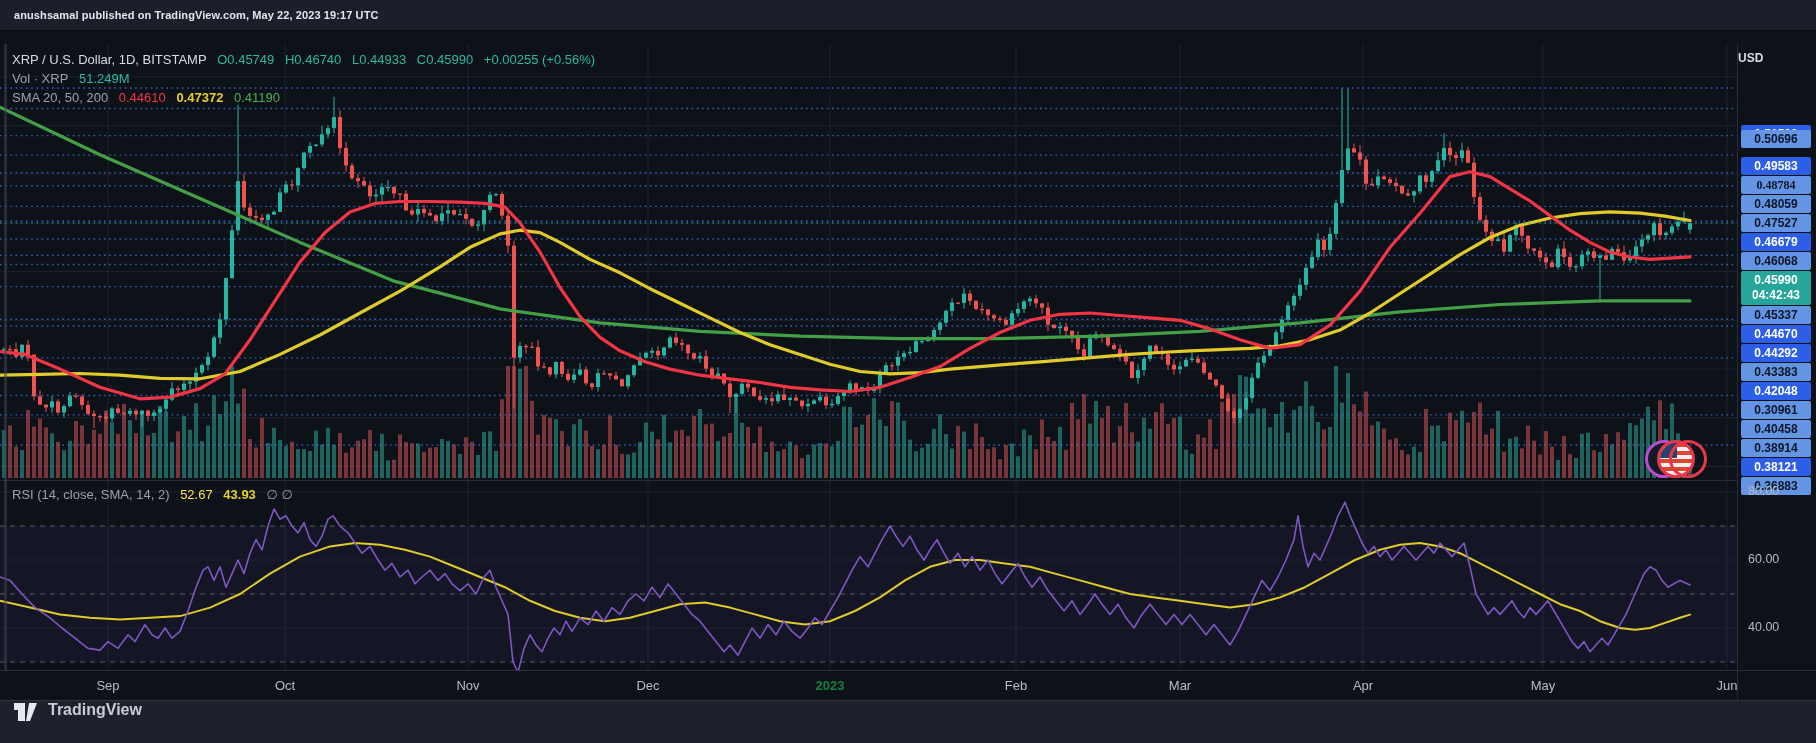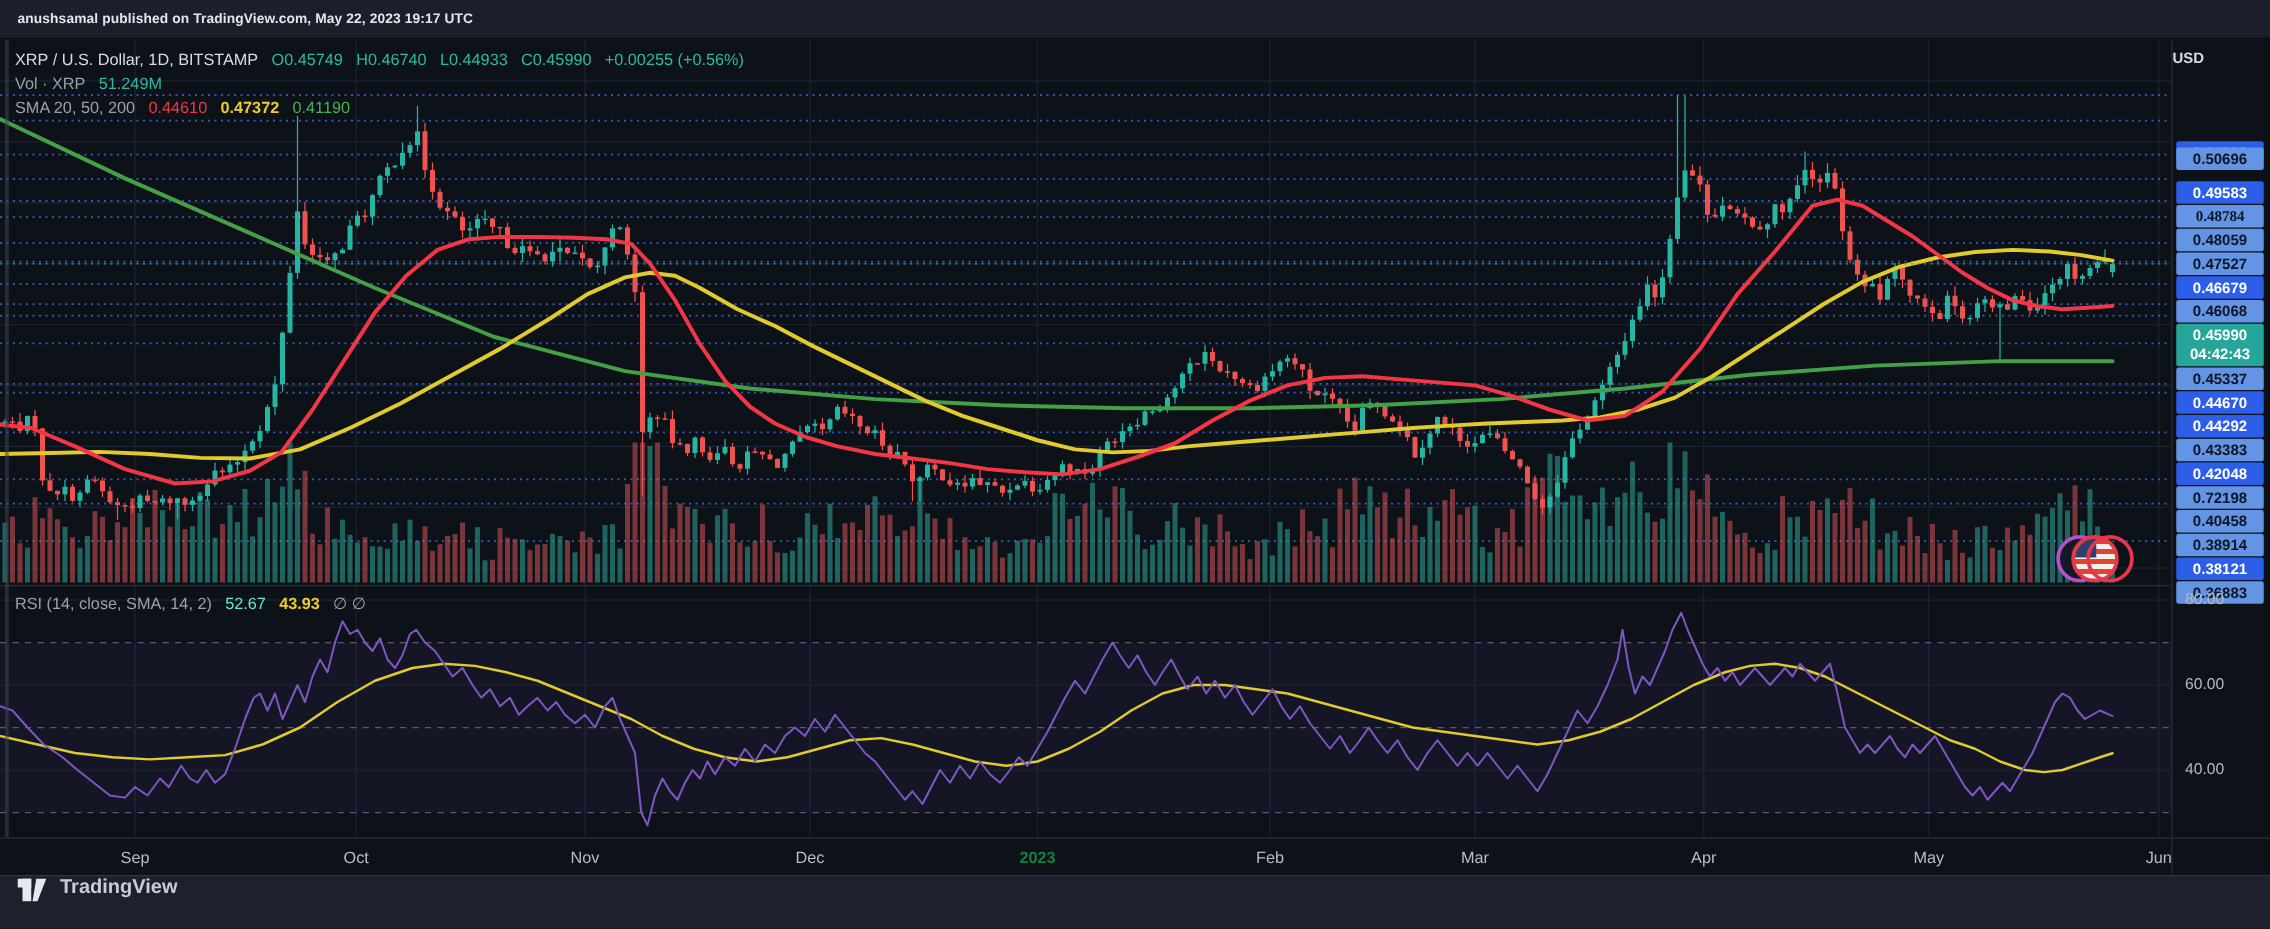--- a/index.html
+++ b/index.html
@@ -7,31 +7,31 @@
        font-family:"Liberation Sans","DejaVu Sans",sans-serif;
        -webkit-font-smoothing:antialiased;}
   #stage{position:absolute;inset:0;background:#0d1118;}
 
   
   #attribution-bar{position:absolute;left:0;top:0;width:1816px;height:30px;
     background:#1a1f2a;border-bottom:1px solid #090c12;display:flex;align-items:center;}
   #attribution-text{margin-left:14px;font-size:11px;font-weight:700;color:#e3e6ec;letter-spacing:.1px;}
 
   
-  #chart-area{position:absolute;left:0;top:32px;width:1508px;height:640px;background:#0d1118;}
+  #chart-area{position:absolute;left:0;top:44px;width:1508px;height:640px;background:#0d1118;}
   #plot-left-edge{position:absolute;left:4px;top:0;width:3px;height:640px;background:#3f4450;opacity:.55;}
   #main-svg{position:absolute;left:0;top:0;}
   #rsi-svg{position:absolute;left:0;top:436px;}
   #pane-sep{position:absolute;left:0;top:436px;width:1816px;height:1px;background:#2a2e39;}
 
   
   .legend-row{position:absolute;left:12px;font-size:13px;color:#d8dbe3;white-space:nowrap;}
   .legend-row span{margin-right:7px;}
   .val-teal{color:#2cb9a0;} .val-red{color:#f23645;} .val-yellow{color:#e8cf2e;}
-  .val-green{color:#4caf50;} .val-purple{color:#5eead4;}
+  .val-green{color:#4caf50;} .val-purple{color:#fde047;}
   .val-dim{color:#9ba0ab;} .bold{font-weight:700;}
 
   
   #price-axis{position:absolute;left:1737px;top:0;width:79px;height:640px;
     background:#0d1118;border-left:1px solid #2a2e39;}
   .axis-label{position:absolute;left:3px;width:70px;height:18px;border-radius:2px;
     font-size:12px;font-weight:700;display:flex;align-items:center;justify-content:center;}
   .axis-label.light{background:#6395e4;color:#0d1526;}
   .axis-label.dark{background:#2d5ee8;color:#ffffff;}
   #current-price-label{position:absolute;left:3px;width:70px;height:34px;border-radius:2px;
@@ -1033,21 +1033,21 @@
           <div class="axis-label light" style="top: 132.087px; font-family: Liberation Serif, serif;">0.48784</div>
           <div class="axis-label light" style="top: 151.087px;">0.48059</div>
           <div class="axis-label light" style="top: 170.087px;">0.47527</div>
           <div class="axis-label dark" style="top: 189.087px;">0.46679</div>
           <div class="axis-label light" style="top: 208.087px;">0.46068</div>
           <div class="axis-label light" style="top: 262.087px;">0.45337</div>
           <div class="axis-label dark" style="top: 281.087px;">0.44670</div>
           <div class="axis-label dark" style="top: 300.087px;">0.44292</div>
           <div class="axis-label light" style="top: 319.087px;">0.43383</div>
           <div class="axis-label dark" style="top: 338.087px;">0.42048</div>
-          <div class="axis-label light" style="top: 357.087px;">0.72198</div>
+          <div class="axis-label light" style="top: 357.087px;">0.30961</div>
           <div class="axis-label light" style="top: 376.087px;">0.40458</div>
           <div class="axis-label light" style="top: 395.087px;">0.38914</div>
           <div class="axis-label dark" style="top: 414.087px;">0.38121</div>
           <div class="axis-label light" style="top: 433.087px;">0.36883</div>
         </div>
       <div id="current-price-label" style="top: 227.087px;">
         <div>0.45990</div>
         <div>04:42:43</div>
       </div>
       <div id="rsi-axis-ticks">

